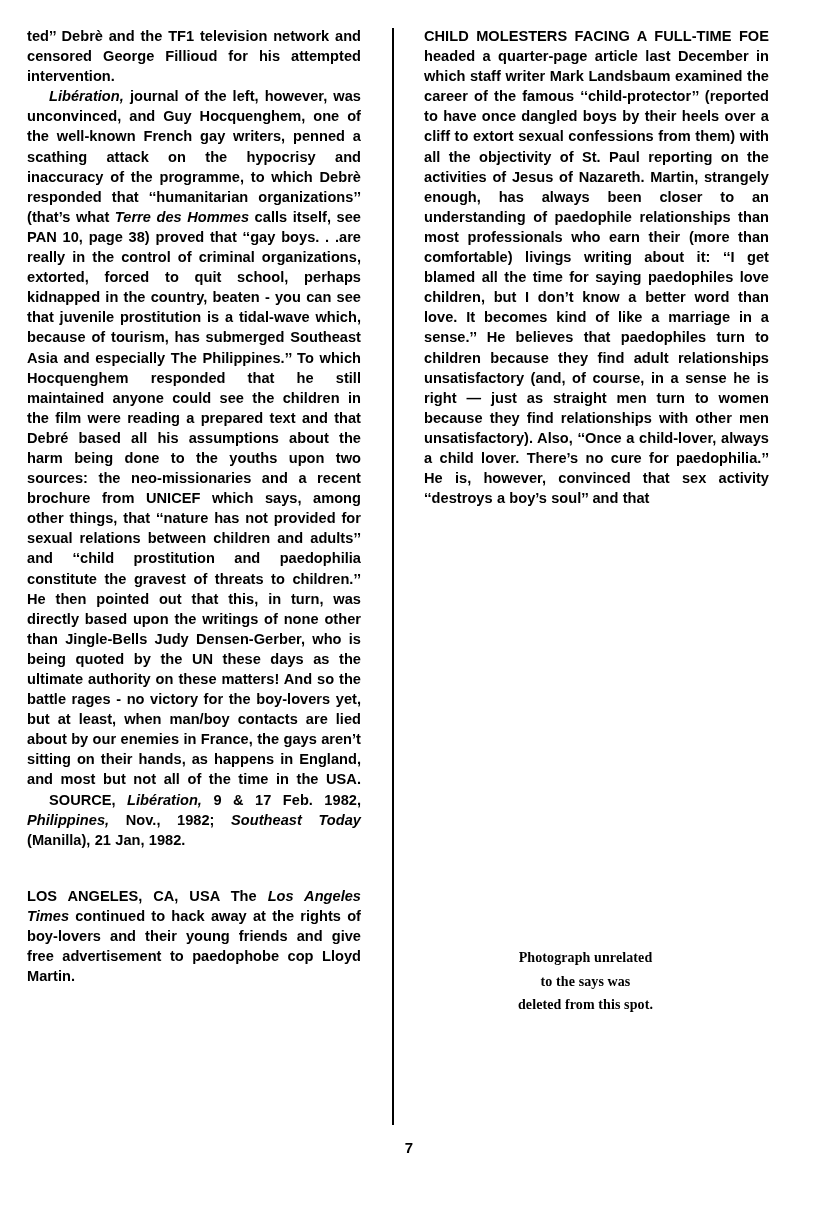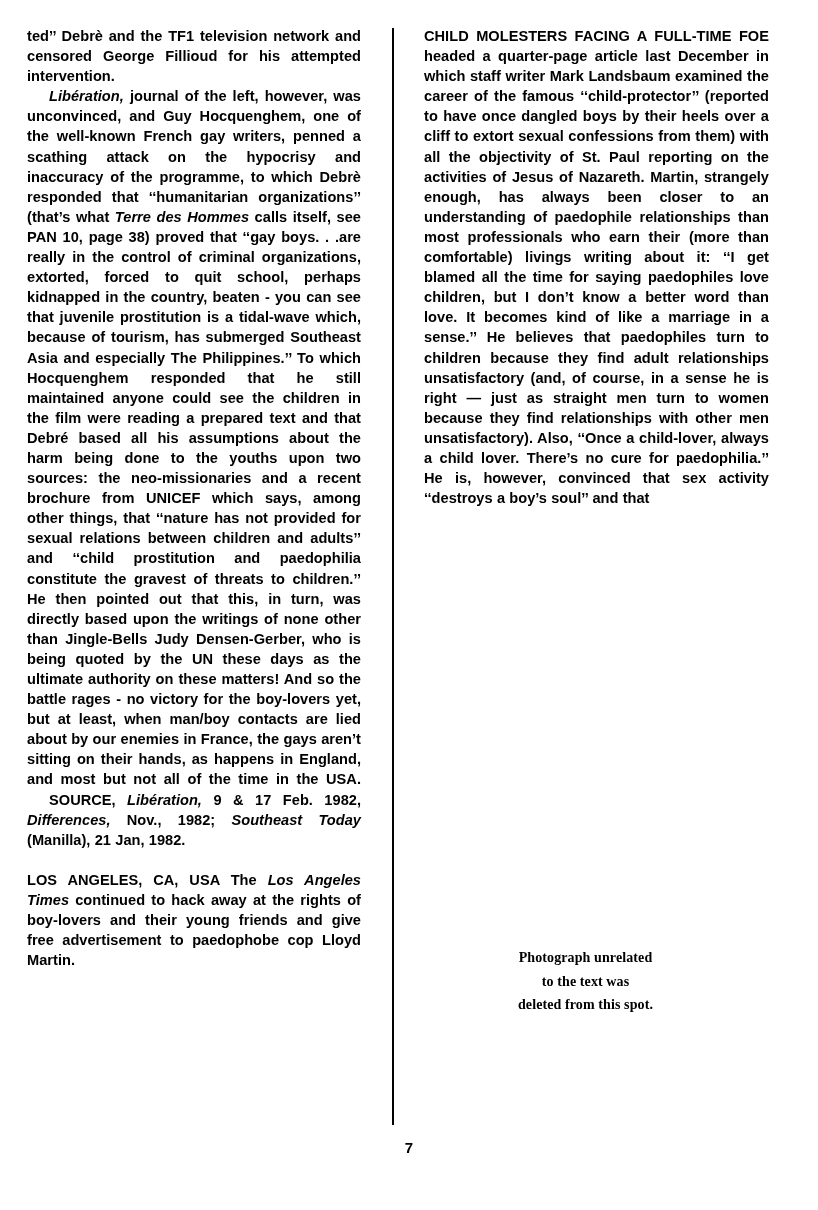--- a/index.html
+++ b/index.html
@@ -46,21 +46,21 @@
     width: 345px;
   }
 
   .col p {
     margin: 0;
   }
   .col p.indent {
     text-indent: 22px;
   }
   .col p.gap-before {
-    margin-top: 20px;
+    margin-top: 36px;
   }
 
   
   .col p {
     text-align-last: left;
   }
   
   .col p.full-last {
     text-align-last: justify;
   }
@@ -111,31 +111,31 @@
   }
 </style>
 </head>
 <body>
 
 <div class="page">
 
   <div class="col col-left">
     <p class="full-last">ted’’ Debrè and the TF1 television network and censored George Fillioud for his attempted intervention.</p>
     <p class="indent full-last"><em class="it">Libération,</em> journal of the left, however, was unconvinced, and Guy Hocquenghem, one of the well-known French gay writers, penned a scathing attack on the hypocrisy and inaccuracy of the programme, to which Debrè responded that ‘‘humanitarian organizations’’ (that’s what <em class="it">Terre des Hommes</em> calls itself, see PAN 10, page 38) proved that ‘‘gay boys. . .are really in the control of criminal organizations, extorted, forced to quit school, perhaps kidnapped in the country, beaten - you can see that juvenile prostitution is a tidal-wave which, because of tourism, has submerged Southeast Asia and especially The Philippines.’’ To which Hocquenghem responded that he still maintained anyone could see the children in the film were reading a prepared text and that Debré based all his assumptions about the harm being done to the youths upon two sources: the neo-missionaries and a recent brochure from UNICEF which says, among other things, that ‘‘nature has not provided for sexual relations between children and adults’’ and ‘‘child prostitution and paedophilia constitute the gravest of threats to children.’’ He then pointed out that this, in turn, was directly based upon the writings of none other than Jingle-Bells Judy Densen-Gerber, who is being quoted by the UN these days as the ultimate authority on these matters! And so the battle rages - no victory for the boy-lovers yet, but at least, when man/boy contacts are lied about by our enemies in France, the gays aren’t sitting on their hands, as happens in England, and most but not all of the time in the USA.</p>
-    <p class="indent">SOURCE, <em class="it">Libération,</em> 9 &amp; 17 Feb. 1982, <em class="it">Differences,</em> Nov., 1982; <em class="it">Southeast Today</em> (Manilla), 21 Jan, 1982.</p>
+    <p class="indent">SOURCE, <em class="it">Libération,</em> 9 &amp; 17 Feb. 1982, <em class="it">Philippines,</em> Nov., 1982; <em class="it">Southeast Today</em> (Manilla), 21 Jan, 1982.</p>
     <p class="gap-before">LOS ANGELES, CA, USA The <em class="it">Los Angeles Times</em> continued to hack away at the rights of boy-lovers and their young friends and give free advertisement to paedophobe cop Lloyd Martin.</p>
   </div>
 
   <div class="divider"></div>
 
   <div class="col col-right">
     <p>CHILD MOLESTERS FACING A FULL-TIME FOE headed a quarter-page article last December in which staff writer Mark Landsbaum examined the career of the famous ‘‘child-protector’’ (reported to have once dangled boys by their heels over a cliff to extort sexual confessions from them) with all the objectivity of St. Paul reporting on the activities of Jesus of Nazareth. Martin, strangely enough, has always been closer to an understanding of paedophile relationships than most professionals who earn their (more than comfortable) livings writing about it: ‘‘I get blamed all the time for saying paedophiles love children, but I don’t know a better word than love. It becomes kind of like a marriage in a sense.’’ He believes that paedophiles turn to children because they find adult relationships unsatisfactory (and, of course, in a sense he is right — just as straight men turn to women because they find relationships with other men unsatisfactory). Also, ‘‘Once a child-lover, always a child lover. There’s no cure for paedophilia.’’ He is, however, convinced that sex activity ‘‘destroys a boy’s soul’’ and that</p>
   </div>
 
   <div class="note-block">
     <span class="note-line">Photograph unrelated</span>
-    <span class="note-line">to the text was</span>
+    <span class="note-line">to the says was</span>
     <span class="note-line">deleted from this spot.</span>
   </div>
 
   <div class="folio">7</div>
 
 </div>
 
 </body></html>

